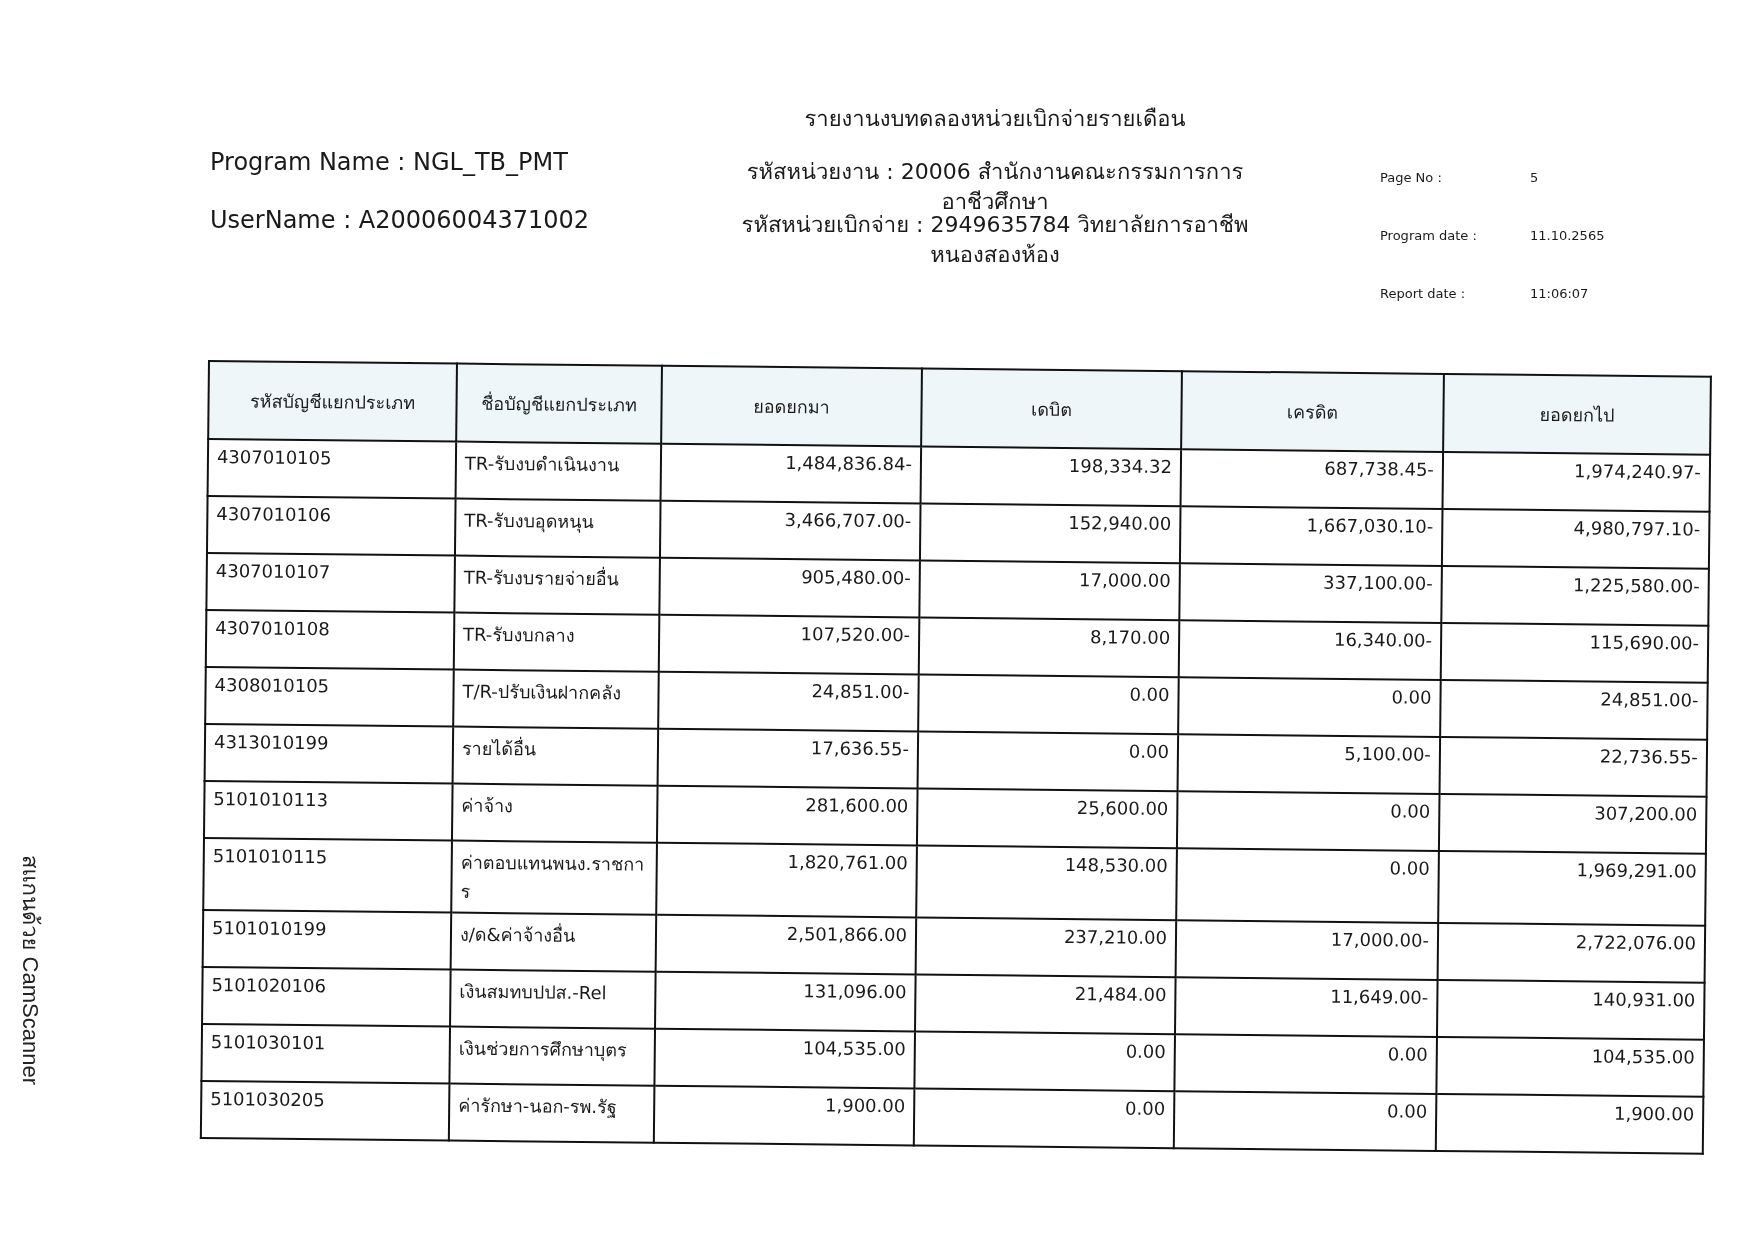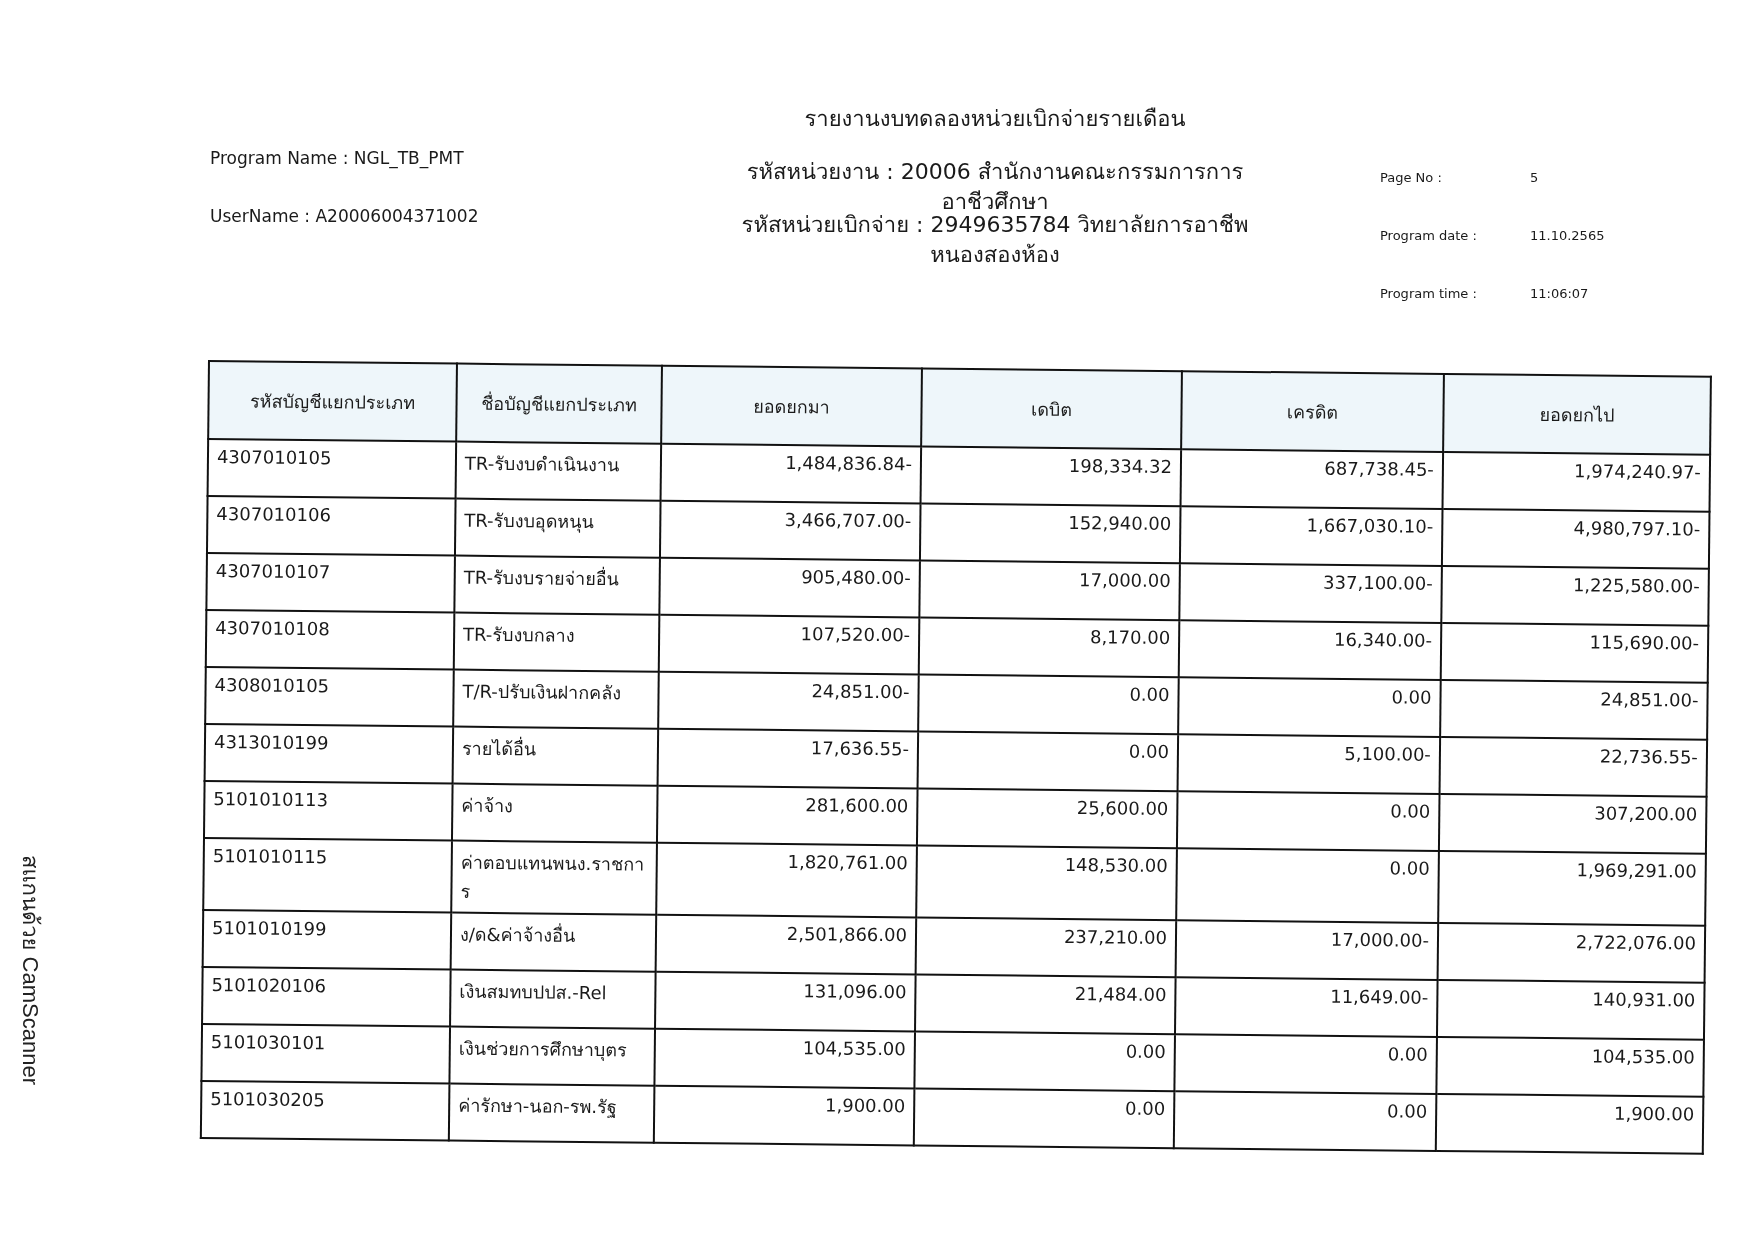--- a/index.html
+++ b/index.html
@@ -6,21 +6,21 @@
   html, body { margin: 0; padding: 0; }
   body {
     width: 1755px; height: 1240px; background: #ffffff; position: relative; overflow: hidden;
     font-family: "DejaVu Sans", "Liberation Sans", sans-serif; color: #1a1a1a;
   }
   .watermark {
     position: absolute; left: 18px; top: 860px; transform: rotate(90deg); transform-origin: left top;
     font-family: "Liberation Sans", sans-serif; font-size: 22px; color: #222; white-space: nowrap;
     left: 48px; top: 855px;
   }
-  .left-meta { position: absolute; left: 210px; top: 148px; font-size: 17px; }
+  .left-meta { position: absolute; left: 210px; top: 148px; font-size: 24px; }
   .left-meta div { height: 58px; }
   .center-head { position: absolute; left: 700px; width: 590px; top: 104px; text-align: center; font-size: 22px; }
   .center-head div { height: 53px; line-height: 30px; }
   .right-meta { position: absolute; left: 1380px; top: 170px; font-size: 13px; }
   .right-meta .row { height: 58px; display: flex; }
   .right-meta .lbl { width: 150px; }
   .table-wrap { position: absolute; left: 208px; top: 360px; width: 1502px; transform: rotate(0.6deg); transform-origin: left top; }
   table { border-collapse: collapse; width: 100%; font-size: 18px; table-layout: fixed; }
   th, td { border: 2px solid #111; padding: 6px 8px; vertical-align: top; }
   th { background: #eef6fa; font-weight: normal; height: 78px; vertical-align: middle; text-align: center; }
@@ -50,21 +50,21 @@
 <div class="right-meta">
   <div class="row">
     <span class="lbl">Page No :</span>
     <span>5</span>
   </div>
   <div class="row">
     <span class="lbl">Program date :</span>
     <span>11.10.2565</span>
   </div>
   <div class="row">
-    <span class="lbl">Program time :</span>
+    <span class="lbl">Report date :</span>
     <span>11:06:07</span>
   </div>
 </div>
 
 <div class="table-wrap">
   <table>
     <colgroup>
         <col class="c1">
         <col class="c2">
         <col class="c3">

